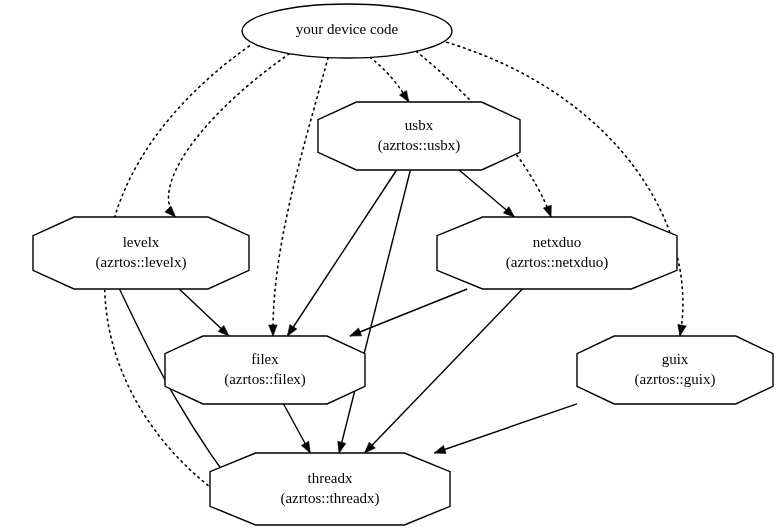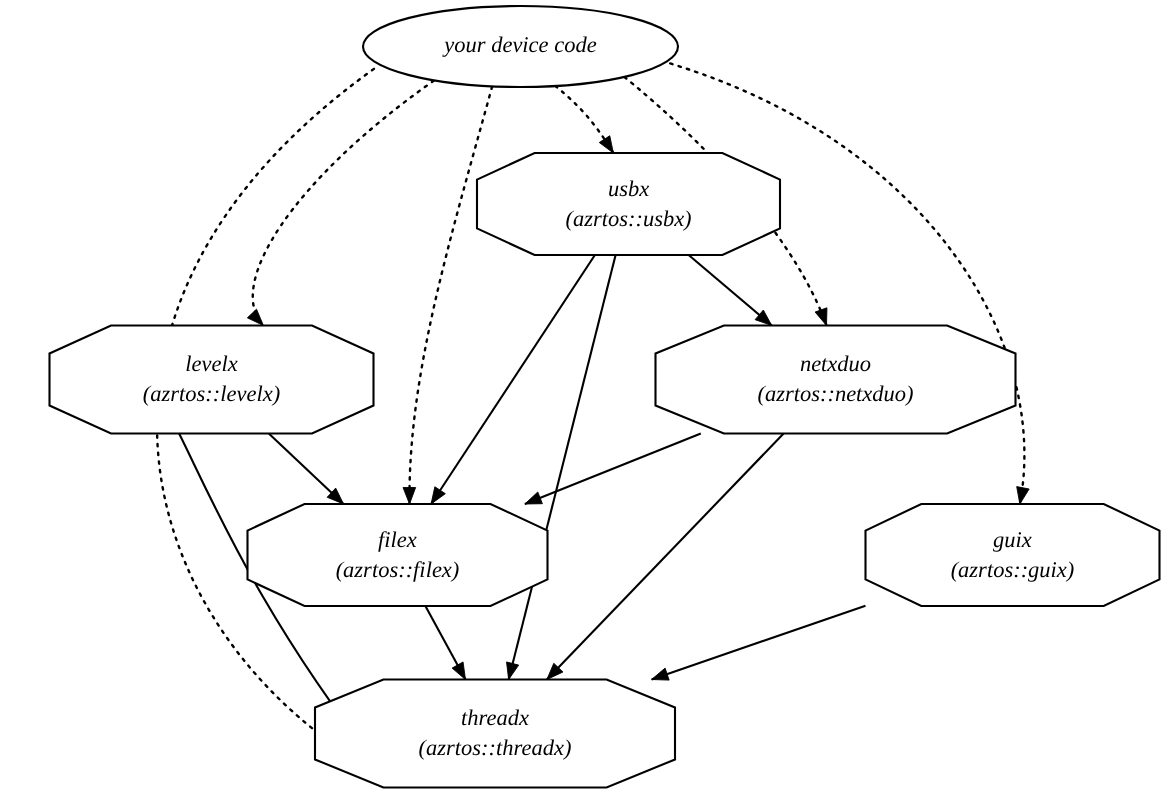--- a/index.html
+++ b/index.html
@@ -7,21 +7,20 @@
     padding: 0;
     background: #ffffff;
   }
   #canvas {
     position: relative;
     width: 779px;
     height: 528px;
     background: #ffffff;
     overflow: hidden;
     font-family: "Liberation Serif", "DejaVu Serif", serif;
-    font-style: italic;
   }
   svg#graph {
     position: absolute;
     top: 0;
     left: 0;
     width: 779px;
     height: 528px;
   }
   .node-shape {
     fill: #ffffff;

